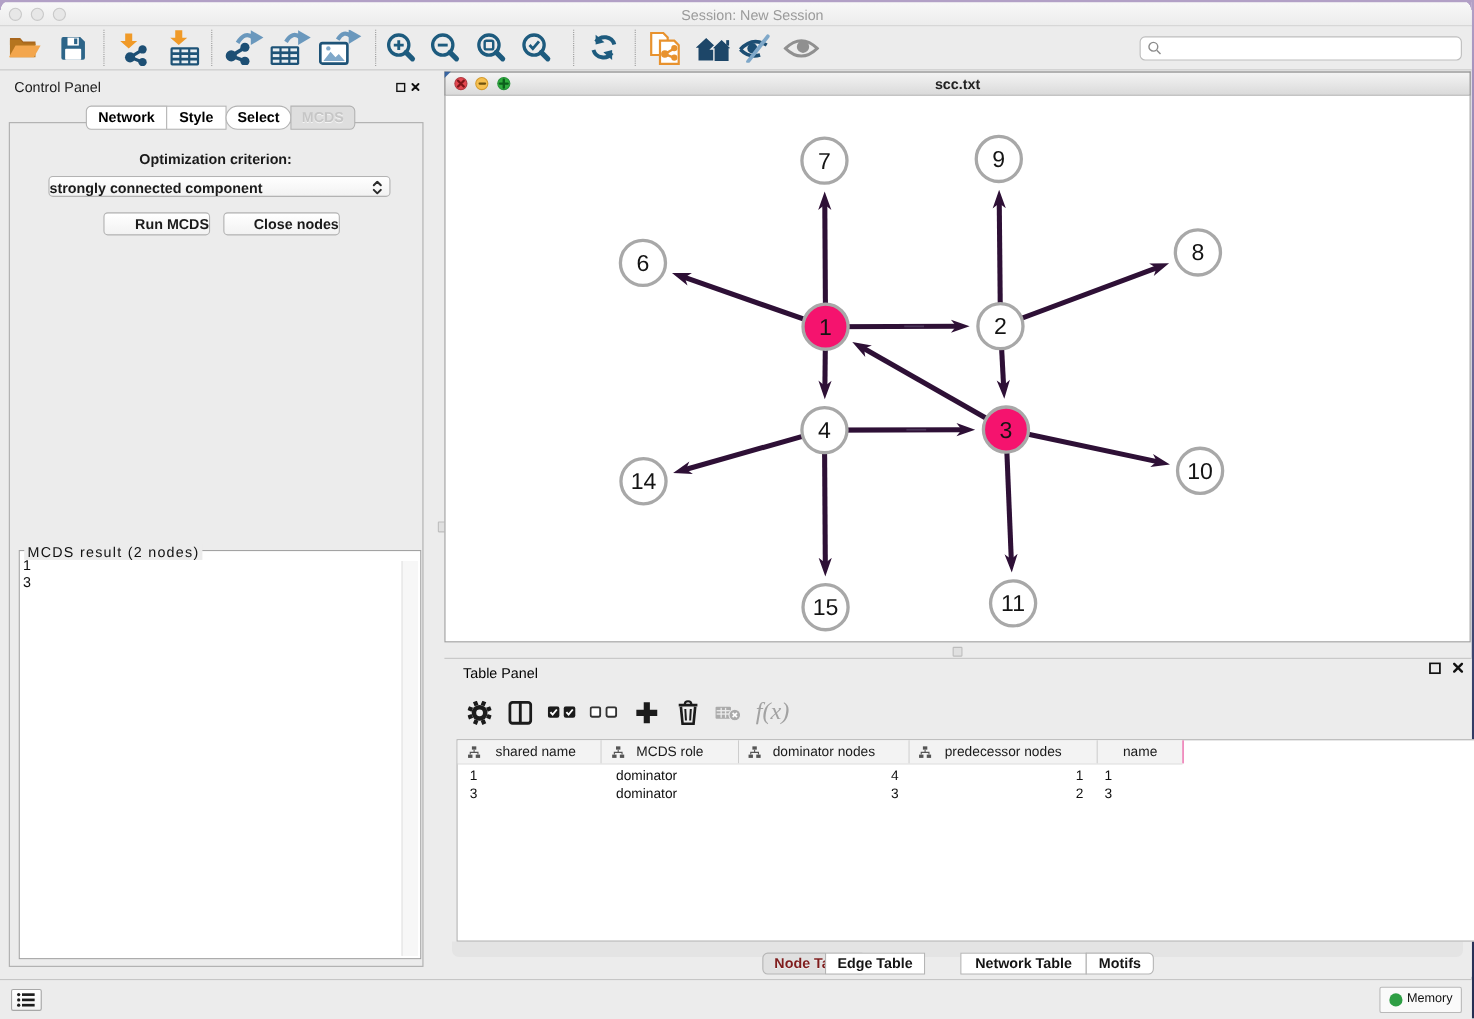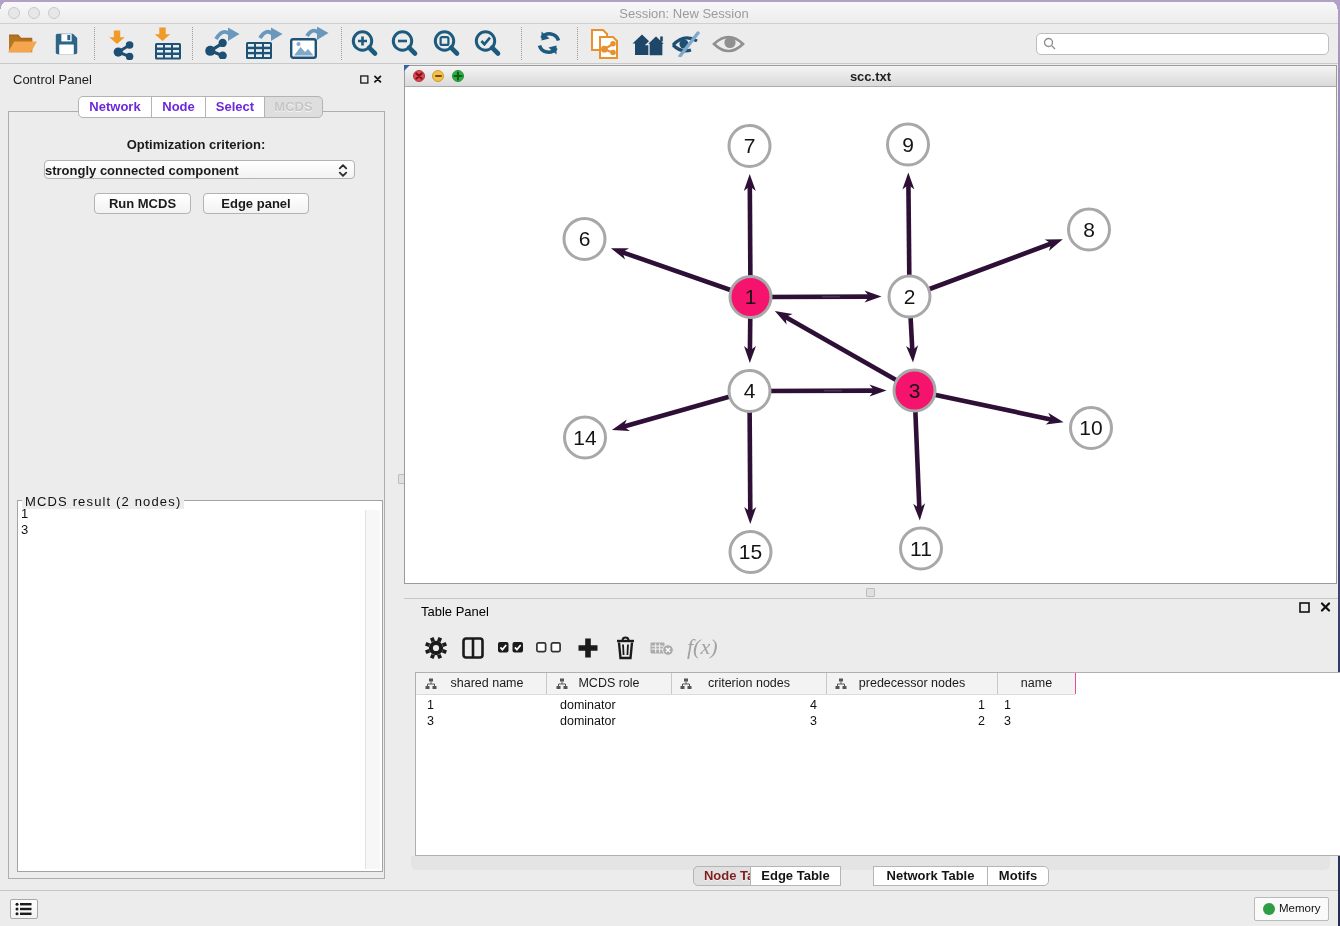--- a/index.html
+++ b/index.html
@@ -15,23 +15,23 @@
   .wtitle{top:6px;left:0;width:1338px;text-align:center;font-size:13px;color:#9b9b9b;margin-left:15px;}
   .toolbar{left:0;top:24px;width:1338px;height:39px;background:#ececec;
       border-bottom:1px solid #c9c9c9;}
   .vsep{top:27px;width:0;height:33px;border-left:1px dotted #9a9a9a;}
   .search{left:1036px;top:33px;width:291px;height:20px;background:#fff;
       border:1px solid #bdbdbd;border-radius:5px;}
   
   .cp-title{left:13px;top:72px;font-size:13px;color:#1b1b1b;}
   .panelbox{left:8px;top:111px;width:375px;height:766px;border:1px solid #adadad;}
   .tabseg{top:96px;height:20px;background:#fff;border:1px solid #b3b3b3;
-      font-size:13px;font-weight:bold;color:#6d28d9;text-align:center;line-height:20px;}
+      font-size:13px;font-weight:bold;color:#000000;text-align:center;line-height:20px;}
   .btn{background:linear-gradient(#ffffff,#f2f2f2);border:1px solid #b3b3b3;
-      border-radius:4px;font-size:13px;font-weight:bold;color:#1a1a1a;text-align:center;}
+      border-radius:4px;font-size:13px;font-weight:bold;color:#1a1a1a;text-align:right;}
   .fs{left:17px;top:500px;width:364px;height:370px;border:1px solid #a3a3a3;background:#fff;}
   .statusbar{left:0;top:890px;width:1338px;height:36px;background:#ececec;
       border-top:1px solid #c6c6c6;}
   
   .netframe{left:404px;top:65px;width:933px;height:519px;border:1px solid #9b9b9b;
       box-sizing:border-box;background:#fff;}
   .nettitle{left:404px;top:65px;width:933px;height:22px;box-sizing:border-box;
       background:linear-gradient(#f4f4f4,#dadada);border:1px solid #9b9b9b;
       border-bottom:1px solid #ababab;}
   .tbtn{width:12px;height:12px;border-radius:50%;top:70px;box-sizing:border-box;}
@@ -192,34 +192,34 @@
  <line x1="8.6" y1="8.6" x2="12" y2="12" stroke="#8b8b8b" stroke-width="1.3"></line>
 </svg>
 
 <div class="abs cp-title">Control Panel</div>
 <svg class="abs" style="left:360px;top:74px" width="22" height="11" viewBox="0 0 28 11">
  <rect x="1" y="1" width="9" height="9" fill="none" stroke="#111" stroke-width="1.6"></rect>
  <path d="M19,1.5 L26,8.5 M26,1.5 L19,8.5" stroke="#111" stroke-width="2.2" stroke-linecap="round"></path>
 </svg>
 <div class="abs panelbox"></div>
 <div class="abs tabseg" style="left:78px;width:72px;border-radius:5px 0 0 5px;">Network</div>
-<div class="abs tabseg" style="left:151px;width:53px;">Node</div>
-<div class="abs tabseg" style="left:205px;width:58px;">Select</div>
+<div class="abs tabseg" style="left:151px;width:53px;">Style</div>
+<div class="abs tabseg" style="left:205px;width:58px;border-radius:11px;">Select</div>
 <div class="abs tabseg" style="left:264px;width:57px;border-radius:0 5px 5px 0;
    background:#dedede;color:#c6c6c6;text-shadow:0 1px 0 #f4f4f4;">MCDS</div>
 <div class="abs" style="left:0;top:137px;width:392px;text-align:center;font-size:13px;font-weight:bold;color:#1a1a1a;">Optimization criterion:</div>
 <div class="abs btn" style="left:44px;top:160px;width:311px;height:19px;border-radius:4px;text-align:left;line-height:19px;box-sizing:border-box;">
   <span style="margin-left:0;">strongly connected component</span>
   <svg style="position:absolute;right:6px;top:3px" width="10" height="13" viewBox="0 0 10 13">
    <path d="M1.8,4.4 L5,1.2 L8.2,4.4" fill="none" stroke="#2b2b2b" stroke-width="1.8" stroke-linecap="round" stroke-linejoin="round"></path>
    <path d="M1.8,8.6 L5,11.8 L8.2,8.6" fill="none" stroke="#2b2b2b" stroke-width="1.8" stroke-linecap="round" stroke-linejoin="round"></path>
   </svg>
 </div>
 <div class="abs btn" style="left:94px;top:193px;width:95px;height:19px;line-height:19px;">Run MCDS</div>
-<div class="abs btn" style="left:203px;top:193px;width:104px;height:19px;line-height:19px;">Edge panel</div>
+<div class="abs btn" style="left:203px;top:193px;width:104px;height:19px;line-height:19px;">Close nodes</div>
 
 <div class="abs fs"></div>
 <div class="abs" style="left:22px;top:494px;background:#ececec;padding:0 3px;font-size:13px;letter-spacing:1.15px;color:#111;">MCDS result (2 nodes)</div>
 <div class="abs" style="left:365px;top:510px;width:14px;height:359px;background:#f7f7f7;border-left:1px solid #e2e2e2;"></div>
 <div class="abs" style="left:21px;top:506px;font-size:13px;color:#111;line-height:15.5px;">1<br>3</div>
 
 <div class="abs" style="left:398px;top:474px;width:7px;height:8px;background:#e0e0e0;border:1px solid #bdbdbd;border-radius:1px;"></div>
 
 <div class="abs netframe"></div>
 <div class="abs nettitle"></div>
@@ -353,21 +353,21 @@
     <rect x="9" y="3.5" width="1.2" height="9" fill="#ececec"></rect>
     <circle cx="18" cy="10" r="5.3" fill="#ababab" stroke="#ececec" stroke-width="1"></circle>
     <path d="M16,8 L20,12 M20,8 L16,12" stroke="#fff" stroke-width="1.5"></path>
   </svg>
 <div class="abs" style="left:687px;top:634px;font-family:'Liberation Serif',serif;font-style:italic;font-size:22px;color:#a2a2a2;">f(x)</div>
 
 <div class="abs" style="left:411px;top:856px;width:919px;height:14px;background:#e4e4e4;border-radius:0 0 6px 6px;"></div>
 <div class="abs" style="left:415px;top:672px;width:983px;height:184px;background:#fff;border:1px solid #b0b0b0;box-sizing:border-box;">
   <div class="thead" style="left:0;width:130px;text-indent:12px;">shared name</div>
   <div class="thead" style="left:131px;width:124px;">MCDS role</div>
-  <div class="thead" style="left:256px;width:154px;">criterion nodes</div>
+  <div class="thead" style="left:256px;width:154px;">dominator nodes</div>
   <div class="thead" style="left:411px;width:170px;">predecessor nodes</div>
   <div class="thead" style="left:582px;width:77px;border-right:1px solid #ec4899;">name</div>
   <div style="position:absolute;left:0;top:21px;width:659px;height:1px;background:#dcdcdc;"></div>
   <div class="trow" style="left:11px;top:25px;">1</div>
   <div class="trow" style="left:144px;top:25px;">dominator</div>
   <div class="trow" style="left:256px;top:25px;width:145px;text-align:right;">4</div>
   <div class="trow" style="left:411px;top:25px;width:158px;text-align:right;">1</div>
   <div class="trow" style="left:588px;top:25px;">1</div>
   <div class="trow" style="left:11px;top:41px;">3</div>
   <div class="trow" style="left:144px;top:41px;">dominator</div>

